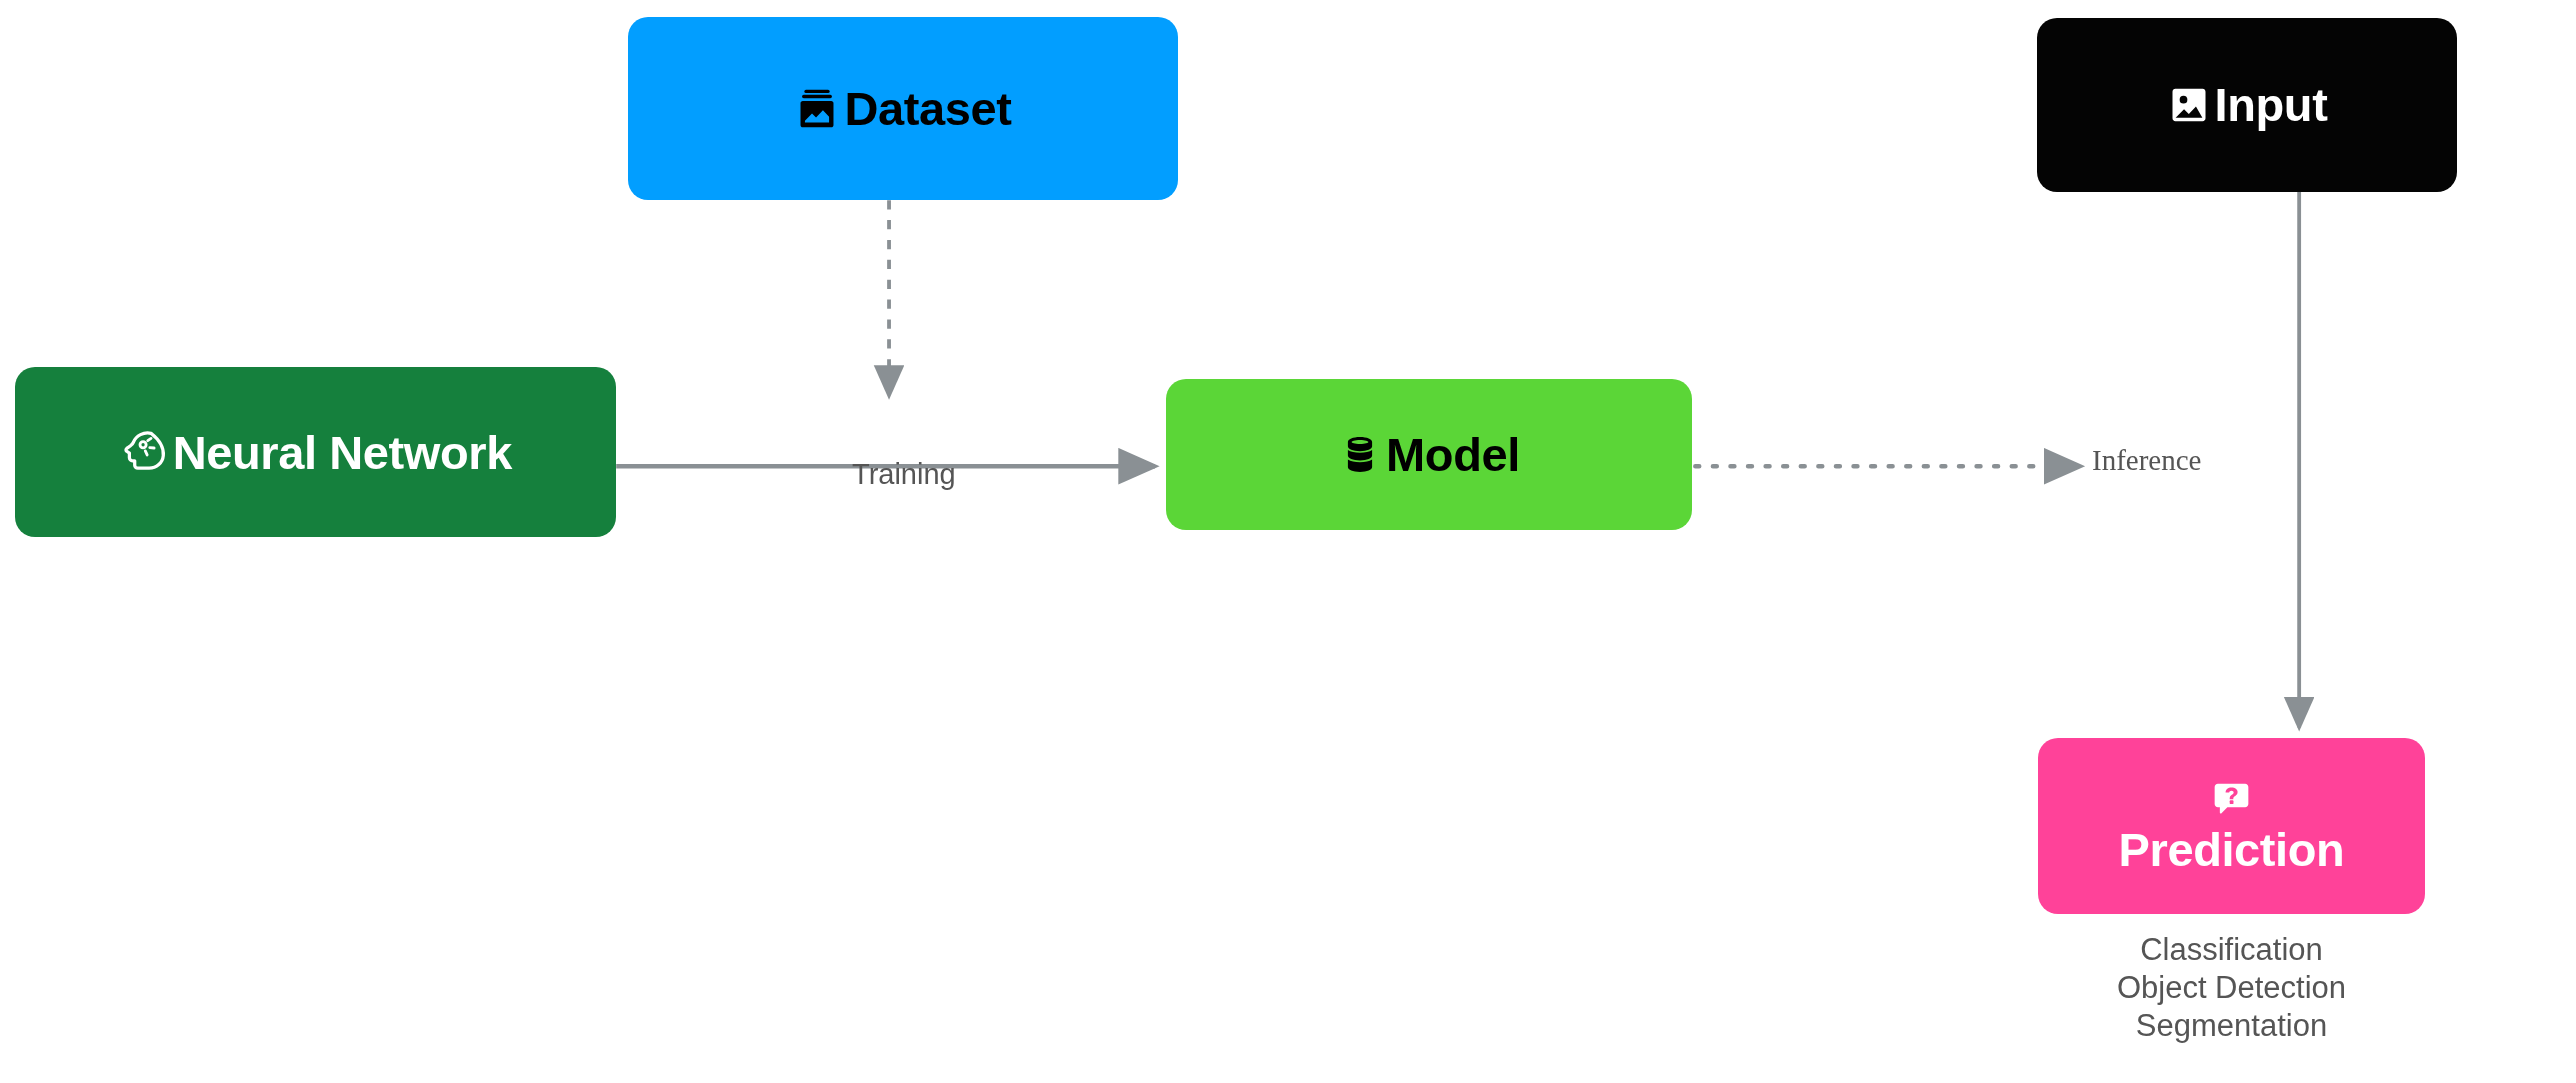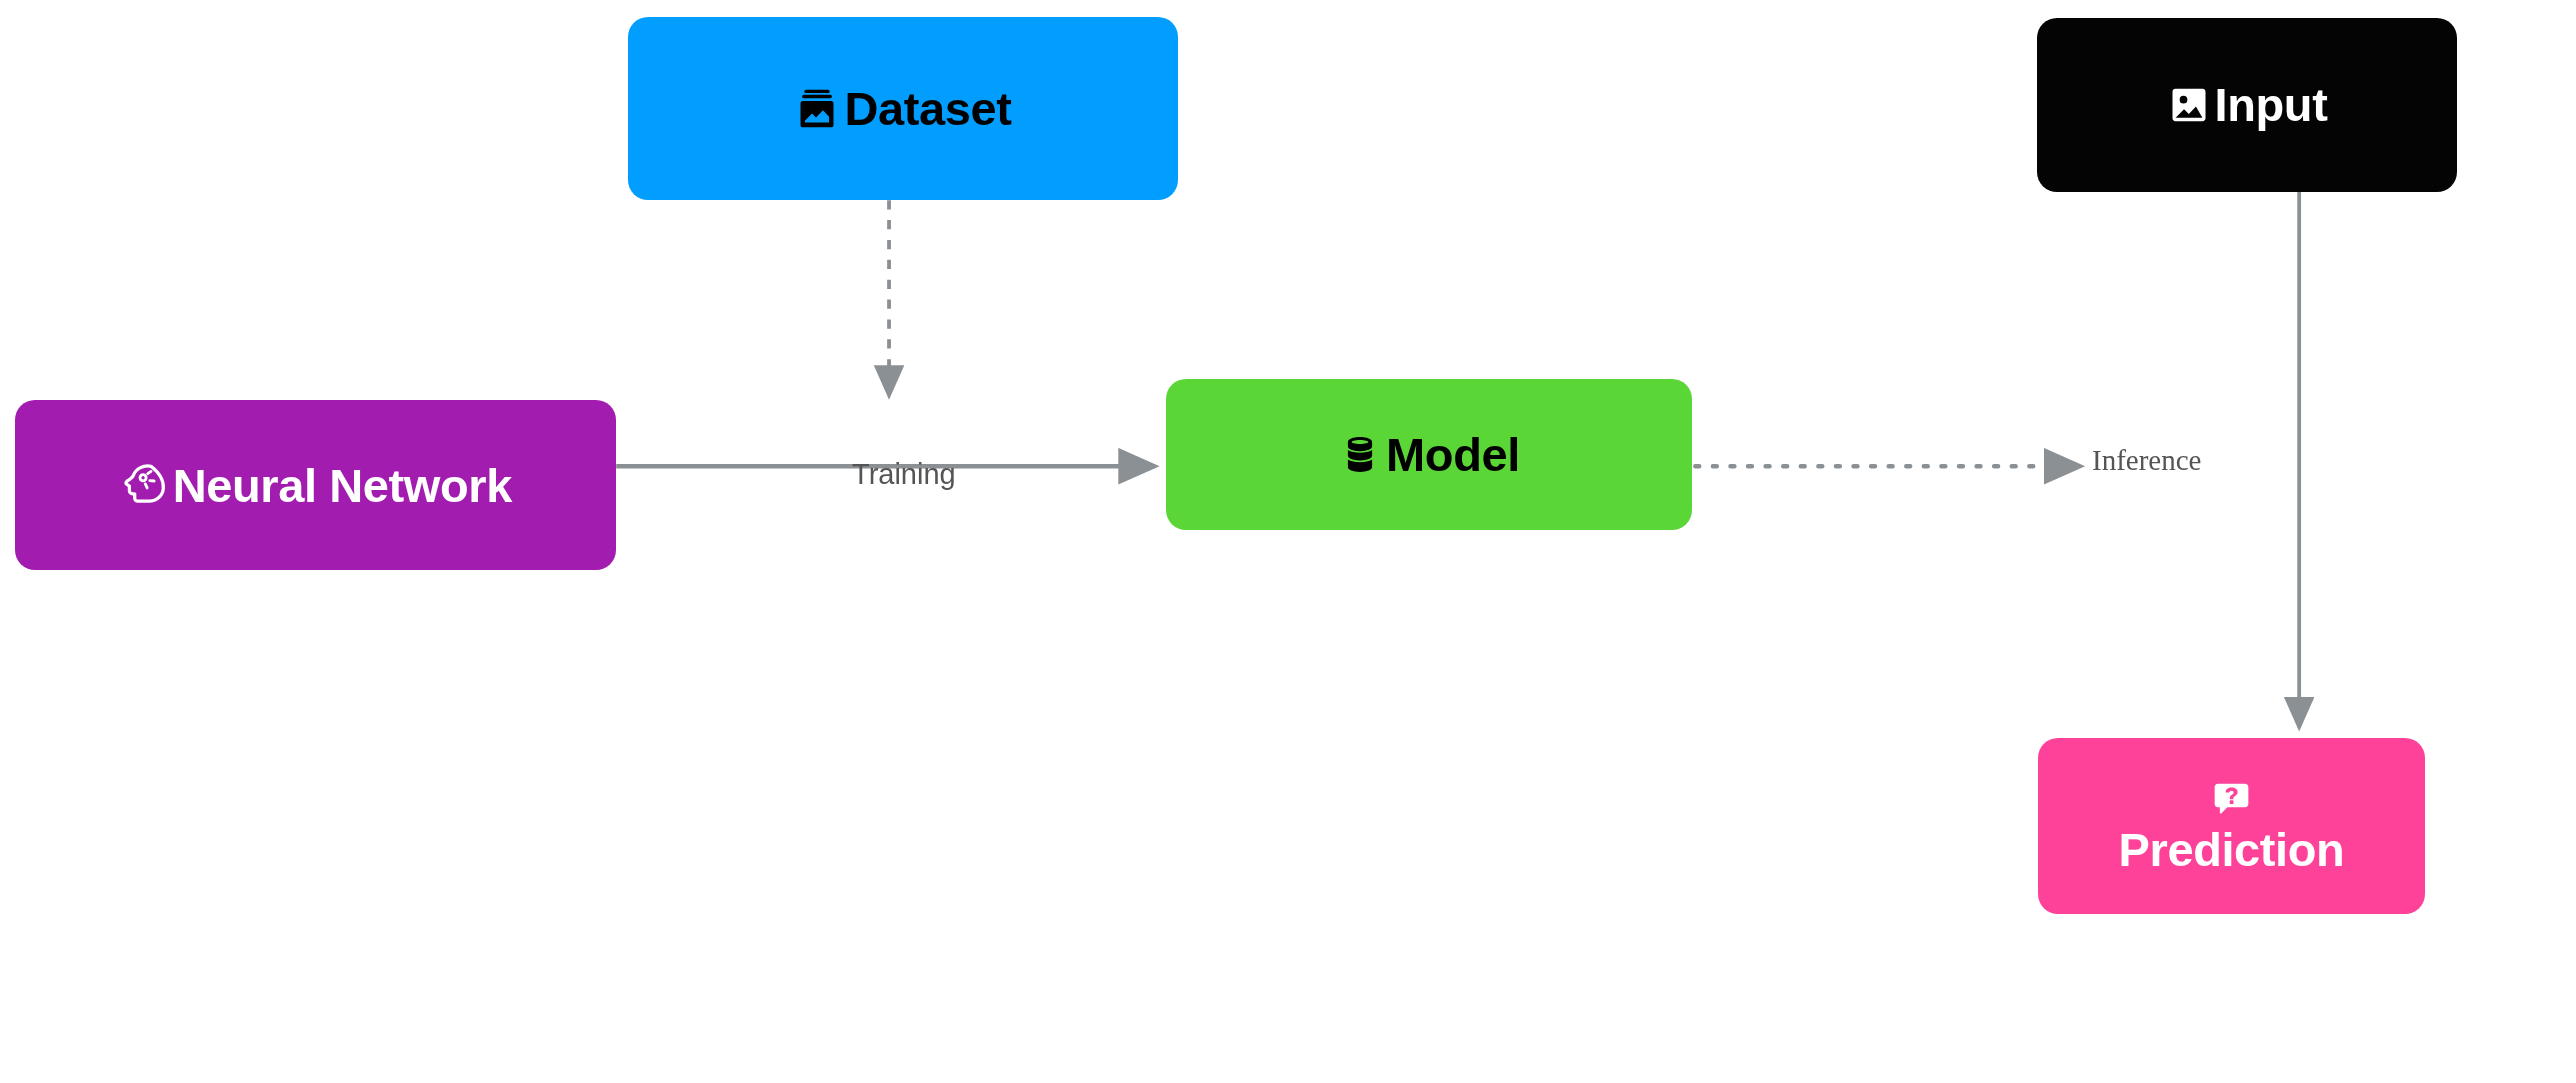--- a/index.html
+++ b/index.html
@@ -37,22 +37,22 @@
     line-height: 1;
   }
   .node .icon {
     display: flex;
     align-items: center;
     justify-content: center;
     flex: none;
   }
 
   #node-neural-network {
-    left: 15.3px;  top: 400px;  width: 601px;  height: 170px;
-    background: #a21caf;
+    left: 15.3px;  top: 367px;  width: 601px;  height: 170px;
+    background: #15803d;
   }
   #node-neural-network .label { color: #ffffff; }
 
   #node-dataset {
     left: 628px; top: 17px;   width: 550px;  height: 183px;
     background: #029eff;
   }
   #node-dataset .label { color: #000000; }
 
   #node-model {
@@ -187,15 +187,20 @@
     <span class="icon">
       <svg width="43" height="43" viewBox="0 0 24 24" aria-hidden="true">
         <path fill="#ffffff" d="M4.4 2.6h15.2c1 0 1.8.8 1.8 1.8v9.5c0 1-.8 1.8-1.8 1.8H9.7l-3.3 3.4c-.3.3-.9.1-.9-.4V15.7H4.4c-1 0-1.8-.8-1.8-1.8V4.4c0-1 .8-1.8 1.8-1.8z"></path>
         <path fill="#ff4299" d="M12.0 4.8c-1.9 0-3.2 1.1-3.3 2.7h2c.1-.6.6-1 1.3-1 .7 0 1.2.4 1.2 1 0 .5-.3.8-1 1.3-.8.5-1.2 1.1-1.2 2v.5h2v-.4c0-.6.3-.9 1.1-1.4.9-.6 1.3-1.2 1.3-2.2 0-1.5-1.4-2.5-3.4-2.5z"></path>
         <rect x="11.0" y="11.9" width="2.1" height="2.1" rx="0.5" fill="#ff4299"></rect>
       </svg>
     </span>
     <span class="label">Prediction</span>
   </div>
 
+  <div id="prediction-caption">
+    <div>Classification</div>
+    <div>Object Detection</div>
+    <div>Segmentation</div>
+  </div>
 
 </div>
 
 
 </body></html>

